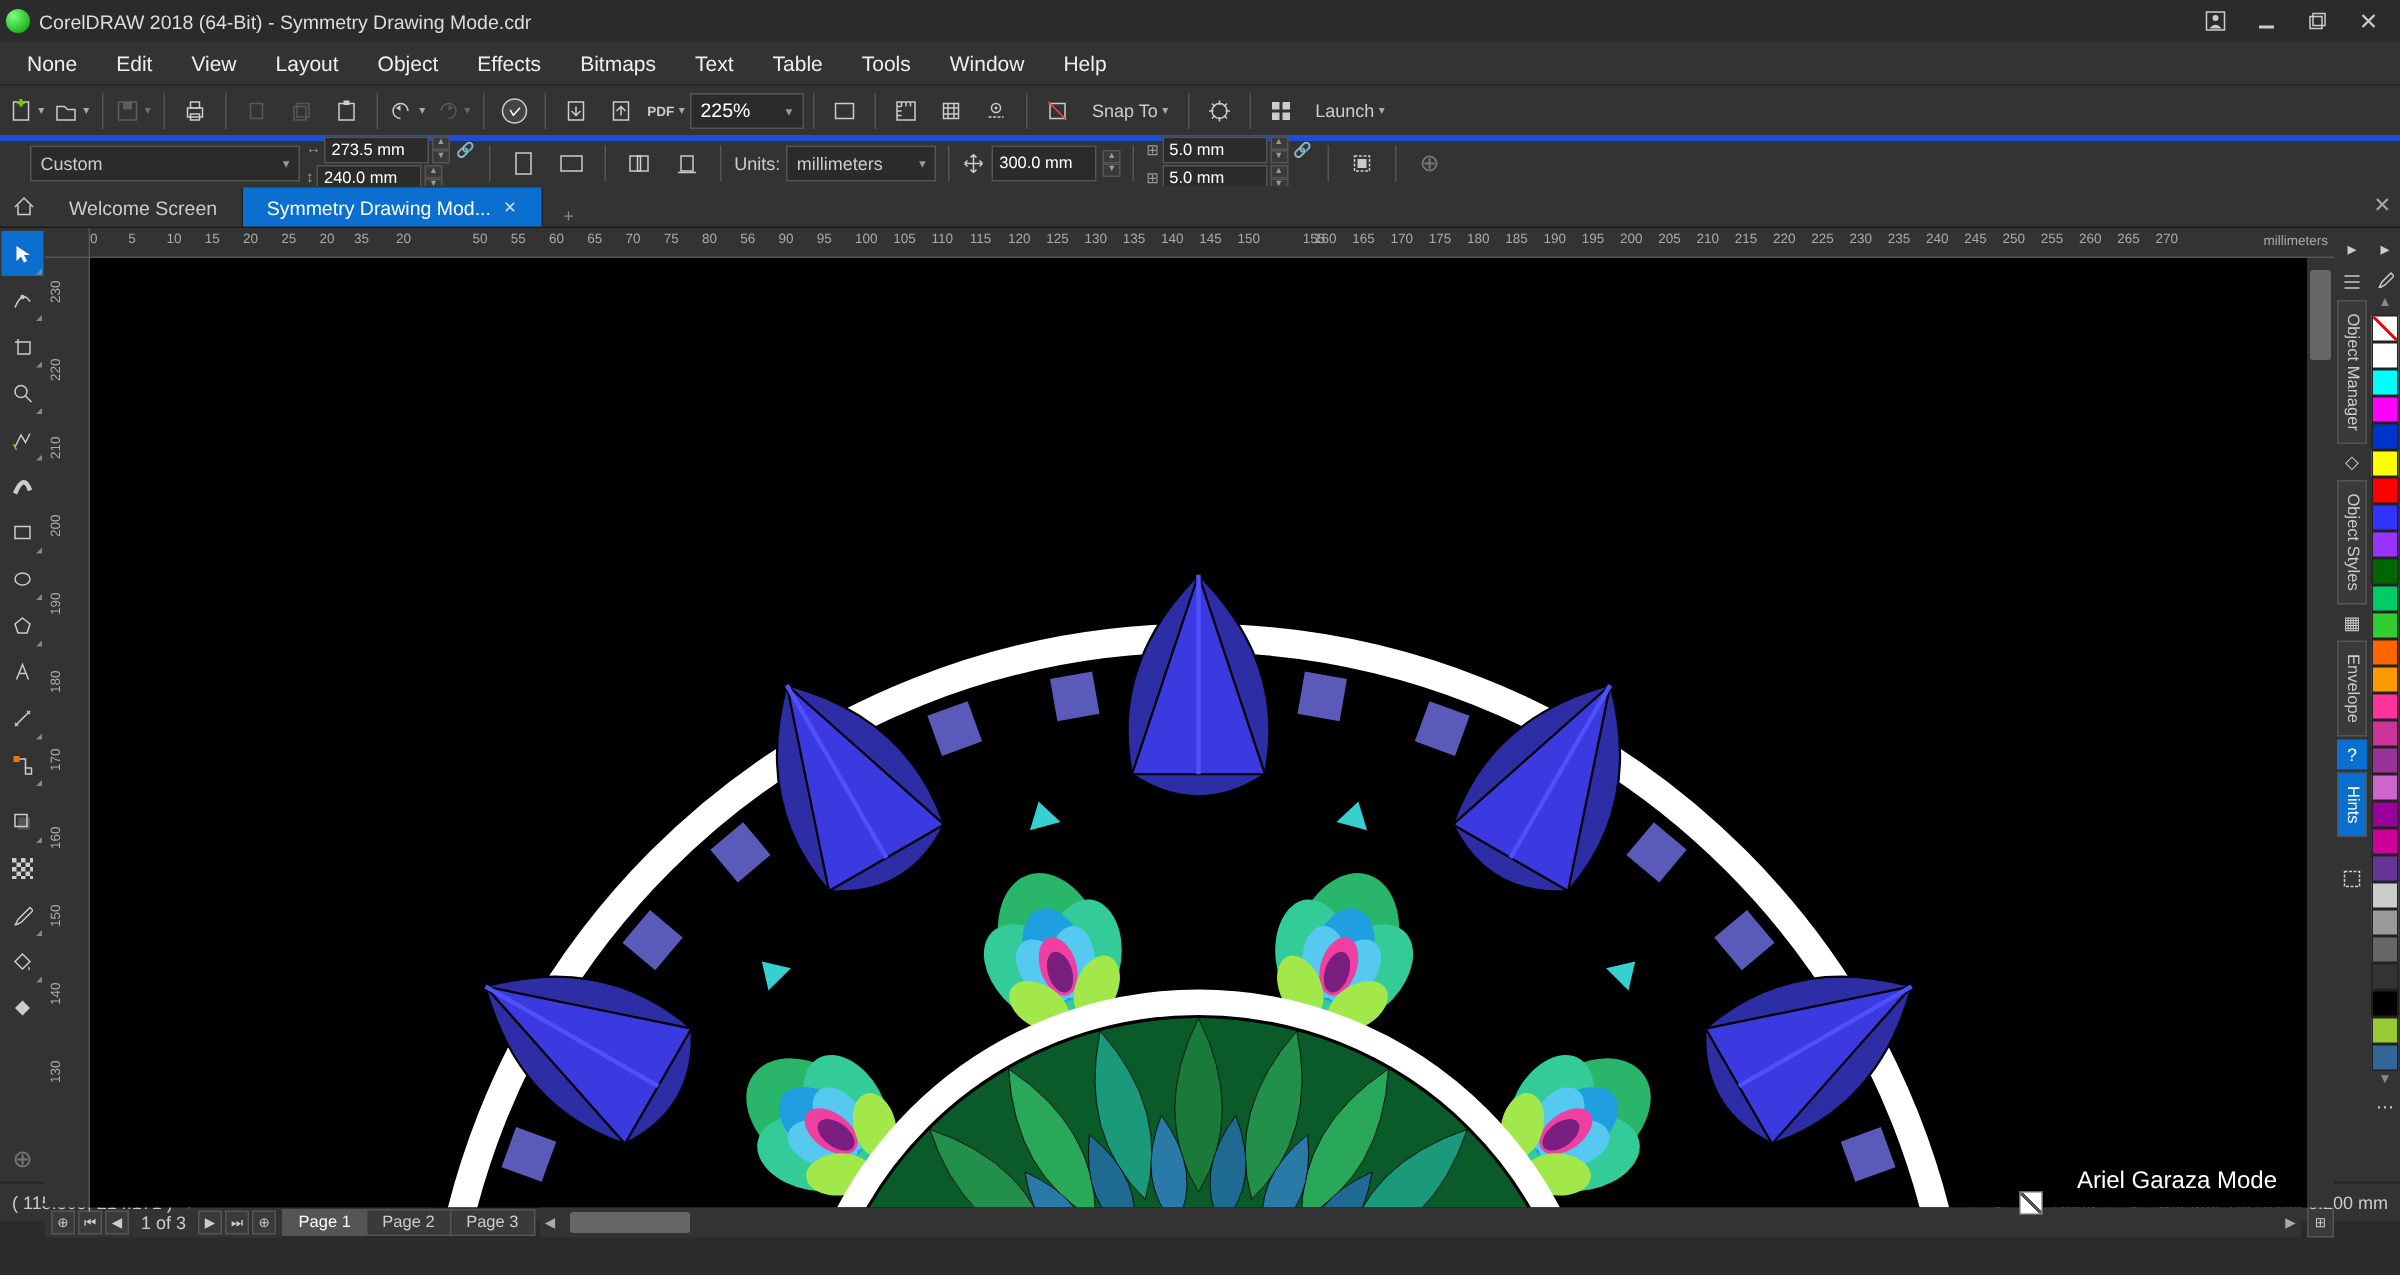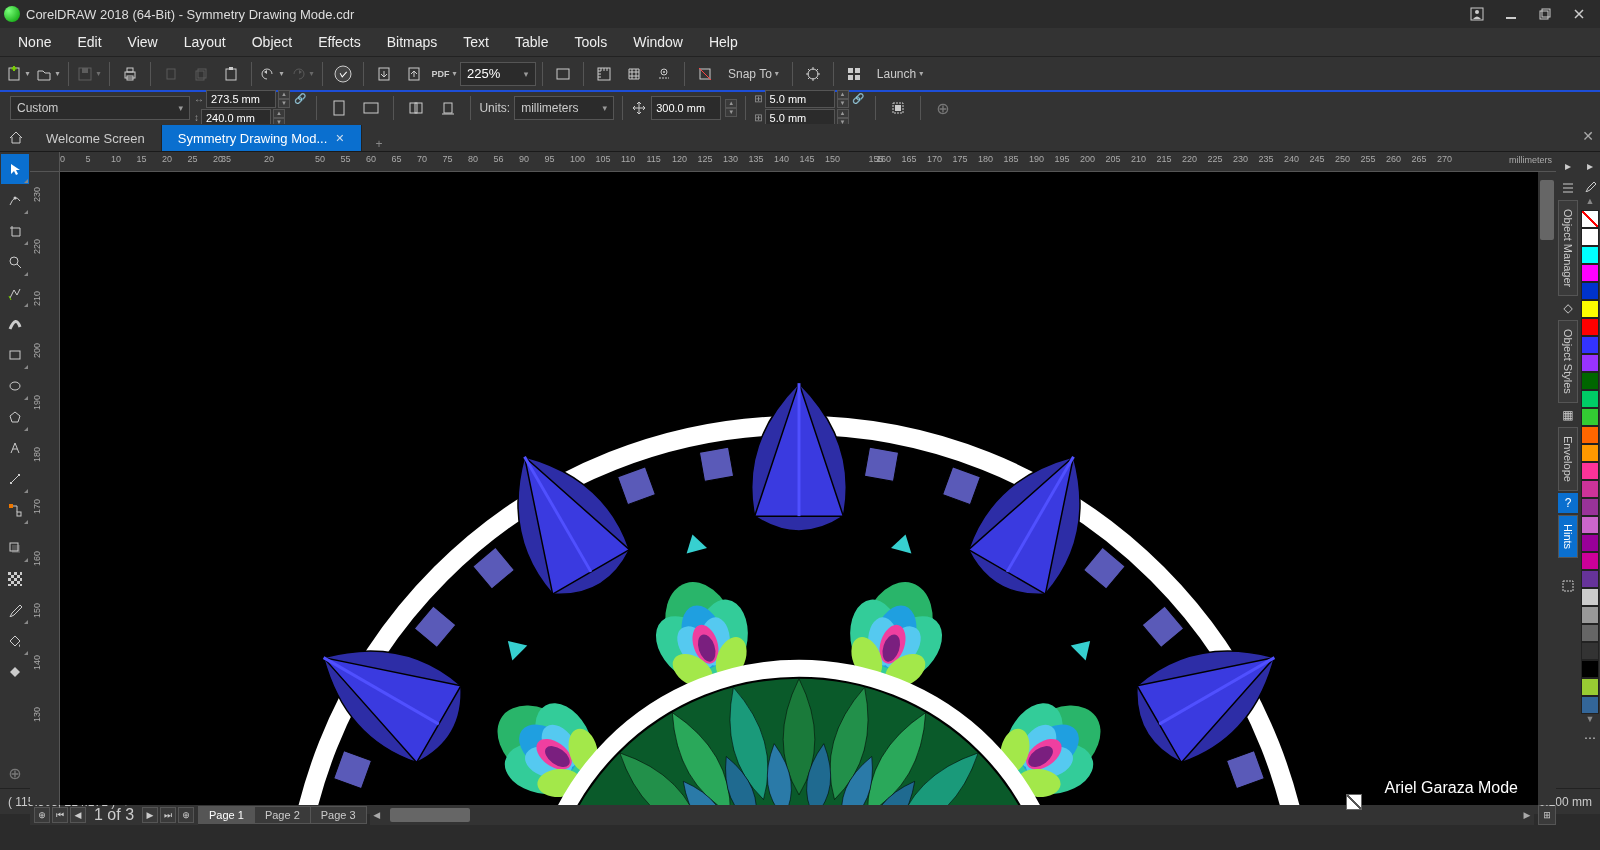--- a/index.html
+++ b/index.html
@@ -11,21 +11,21 @@
 .winbtn { width:34px; height:28px; display:flex; align-items:center; justify-content:center; color:#ccc; font-size:14px; }
 .menubar { height:28px; background:#333; display:flex; align-items:center; padding:0 6px; gap:2px; }
 .menubar .menuitem { padding:4px 12px; color:#eee; font-size:14px; }
 .toolbar { height:34px; background:#333; display:flex; align-items:center; padding:2px 4px; gap:2px; border-top:1px solid #222; }
 .tbtn { height:28px; min-width:28px; display:flex; align-items:center; justify-content:center; color:#ccc; border:1px solid transparent; position:relative; }
 .tbtn.drop::after { content:"▾"; font-size:8px; margin-left:3px; color:#aaa; }
 .sep { width:1px; height:24px; background:#555; margin:0 4px; }
 .zoombox { display:flex; align-items:center; border:1px solid #555; background:#2b2b2b; height:24px; }
 .zoombox input { background:transparent; border:none; color:#fff; width:56px; padding:0 6px; font-size:13px; outline:none; }
 .zoombox .dd { width:18px; text-align:center; color:#999; font-size:9px; }
-.propbar { height:34px; background:#333; display:flex; align-items:center; padding:2px 10px; gap:4px; border-top:2px solid #1d4ed8; }
+.propbar { height:34px; background:#333; display:flex; align-items:center; padding:2px 20px; gap:4px; border-top:4px solid #1d4ed8; }
 .combo { display:flex; align-items:center; border:1px solid #555; background:#2b2b2b; height:24px; padding:0 6px; gap:6px; }
 .combo .dd { color:#999; font-size:9px; }
 .dimgrp { display:flex; flex-direction:column; gap:1px; }
 .dimrow { display:flex; align-items:center; gap:2px; }
 .diminput { background:#2b2b2b; border:1px solid #555; color:#fff; height:18px; width:70px; padding:0 4px; font-size:11px; }
 .spinner { display:flex; flex-direction:column; }
 .spinner span { width:12px; height:9px; background:#3a3a3a; border:1px solid #555; font-size:6px; text-align:center; line-height:7px; color:#999; }
 .locklink { color:#999; font-size:10px; padding:0 2px; }
 .tabs { height:28px; background:#333; display:flex; align-items:flex-end; padding-left:30px; border-bottom:1px solid #1a1a1a; position:relative; }
 .tabs .home { position:absolute; left:4px; top:3px; width:24px; height:22px; display:flex; align-items:center; justify-content:center; color:#ccc; font-size:14px; }
@@ -48,21 +48,21 @@
 .ruler-v { width:30px; background:#333; color:#aaa; font-size:9px; position:relative; border-right:1px solid #555; overflow:hidden; }
 .ruler-v .tick { position:absolute; left:2px; transform:rotate(-90deg); transform-origin:left top; white-space:nowrap; }
 .canvaswrap { flex:1; display:flex; flex-direction:column; }
 .canvas-inner { flex:1; display:flex; }
 .canvas { flex:1; background:#000; position:relative; overflow:hidden; }
 .scroll-v { width:18px; background:#333; position:relative; }
 .scroll-v .thumb { position:absolute; left:2px; right:2px; top:8px; height:60px; background:#666; border-radius:2px; }
 .scroll-h-row { height:20px; display:flex; }
 .page-nav { background:#333; display:flex; align-items:center; gap:2px; padding:0 4px; }
 .pnbtn { width:16px; height:16px; display:flex; align-items:center; justify-content:center; border:1px solid #555; color:#ccc; font-size:9px; background:#3a3a3a; }
-.pagelabel { padding:0 6px; color:#ccc; font-size:16px; }
+.pagelabel { padding:0 6px; color:#ccc; font-size:12px; }
 .page-tabs { display:flex; align-items:center; }
 .ptab { padding:0 10px; height:18px; display:flex; align-items:center; background:#3a3a3a; color:#ccc; border:1px solid #555; font-size:11px; margin-right:-1px; }
 .ptab.active { background:#555; color:#fff; }
 .scroll-h { flex:1; background:#333; display:flex; align-items:center; position:relative; margin:0 4px; }
 .scroll-h .arrow { width:14px; text-align:center; color:#aaa; font-size:9px; }
 .scroll-h .thumb { position:absolute; left:20px; width:80px; top:3px; bottom:3px; background:#666; border-radius:2px; }
 .dockright { width:24px; background:#333; display:flex; flex-direction:column; align-items:center; padding-top:4px; gap:2px; }
 .docktab { writing-mode:vertical-rl; padding:8px 3px; font-size:11px; color:#ccc; background:#3a3a3a; border:1px solid #555; }
 .docktab.active { background:#0a6fcf; color:#fff; }
 .dockbtn { width:20px; height:20px; display:flex; align-items:center; justify-content:center; color:#ccc; font-size:12px; }
@@ -507,21 +507,21 @@
       <div class="rulercorner"></div>
       <div class="ruler-h" style="flex:1" id="rulerh">
         <span class="unitlab">millimeters</span>
       <span class="tick" style="left: 0px;">0</span>
           <span class="tick" style="left: 25.5px;">5</span>
           <span class="tick" style="left: 51px;">10</span>
           <span class="tick" style="left: 76.5px;">15</span>
           <span class="tick" style="left: 102px;">20</span>
           <span class="tick" style="left: 127.5px;">25</span>
           <span class="tick" style="left: 153px;">20</span>
-          <span class="tick" style="left: 161px;">35</span>
+          <span class="tick" style="left: 176px;">35</span>
           <span class="tick" style="left: 204px;">20</span>
           <span class="tick" style="left: 229.5px; margin-top: 36px;">45</span>
           <span class="tick" style="left: 255px;">50</span>
           <span class="tick" style="left: 280.5px;">55</span>
           <span class="tick" style="left: 306px;">60</span>
           <span class="tick" style="left: 331.5px; text-align: right;">65</span>
           <span class="tick" style="left: 357px;">70</span>
           <span class="tick" style="left: 382.5px;">75</span>
           <span class="tick" style="left: 408px;">80</span>
           <span class="tick" style="left: 433.5px;">56</span>

